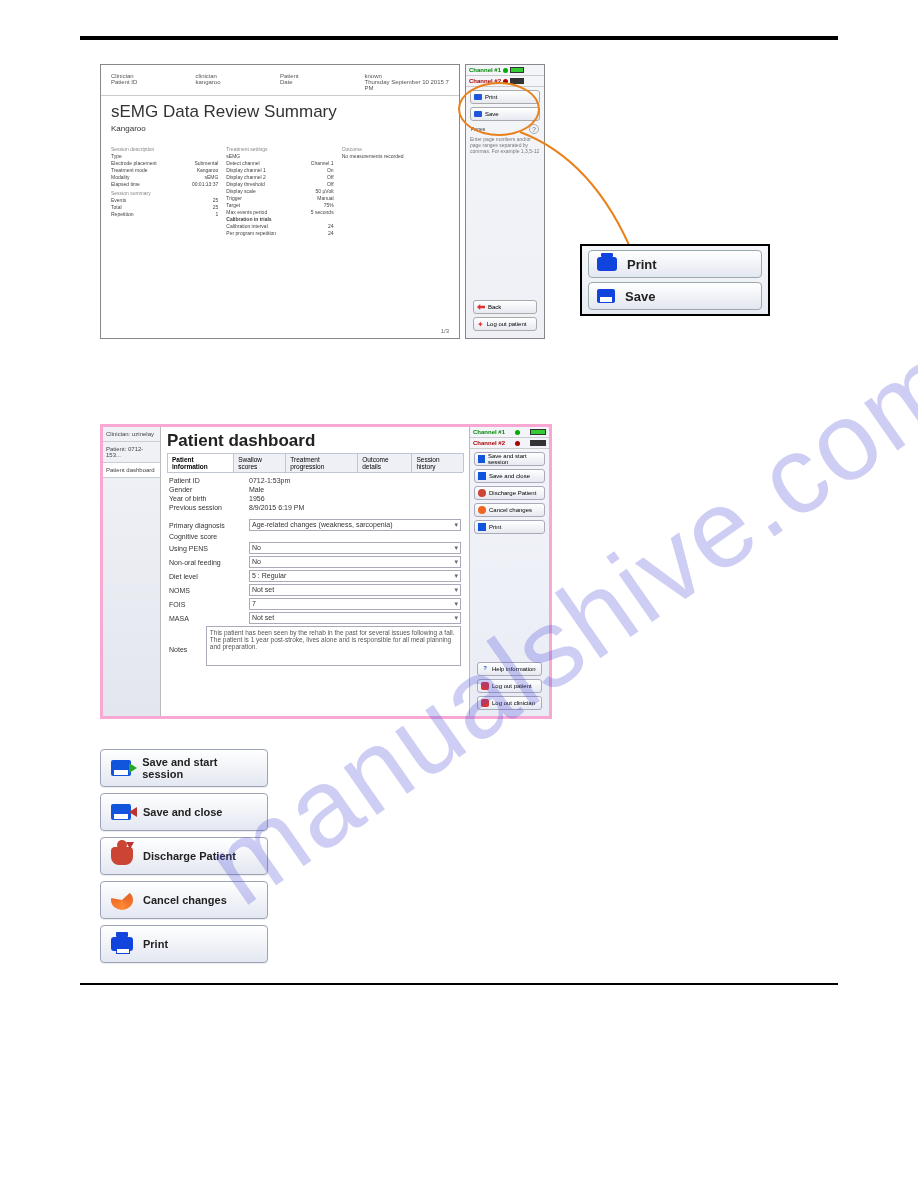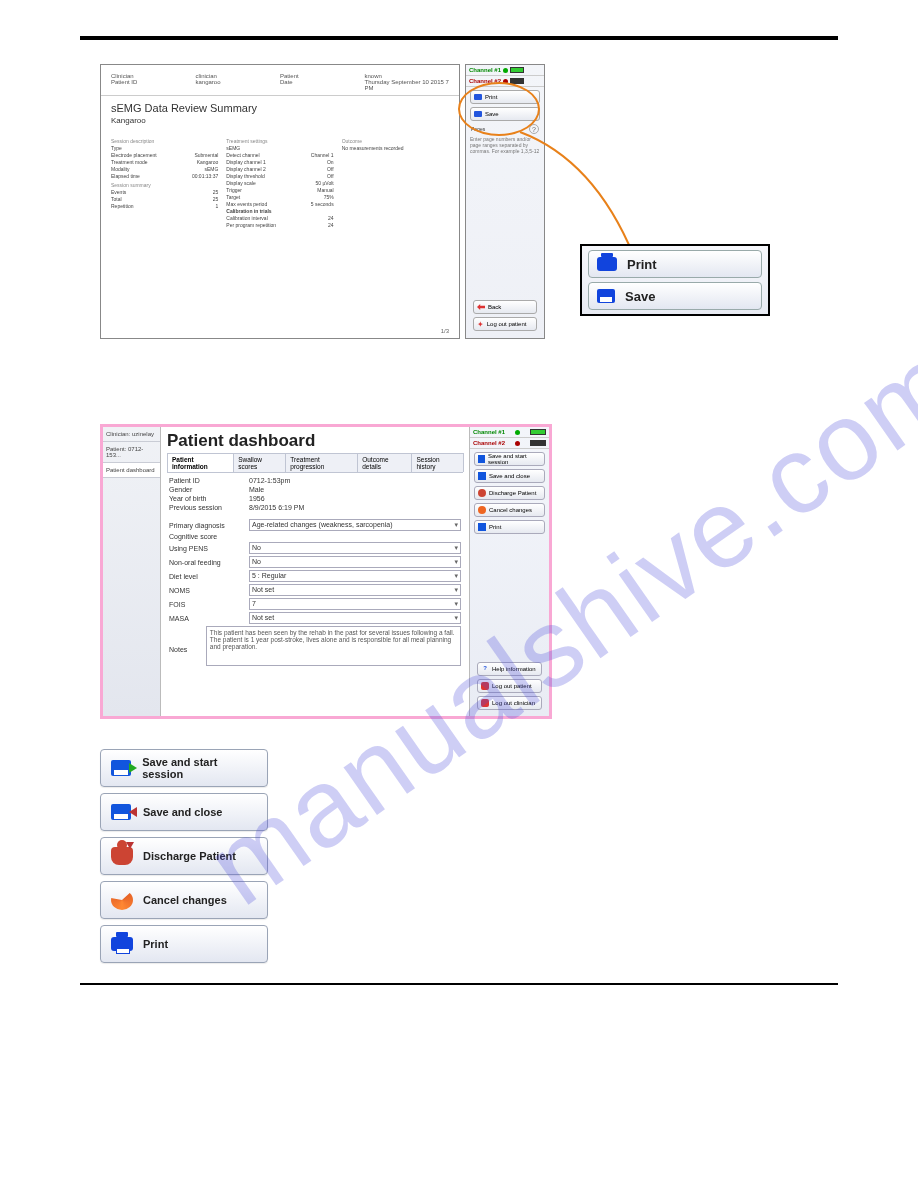--- a/index.html
+++ b/index.html
@@ -49,21 +49,21 @@
   }
   .report-header {
     padding: 8px 10px 4px 10px;
     border-bottom: 1px solid #ccc;
     font-size: 6px;
     color: #555;
   }
   .report-header .hdr-row { display: flex; }
   .report-header .hdr-row span { flex: 1; }
   .report-title {
-    font-size: 11px;
+    font-size: 17px;
     font-weight: 500;
     padding: 6px 10px 0 10px;
     color: #333;
   }
   .report-sub {
     font-size: 8px;
     padding: 2px 10px 6px 10px;
     color: #333;
   }
   .report-body {

